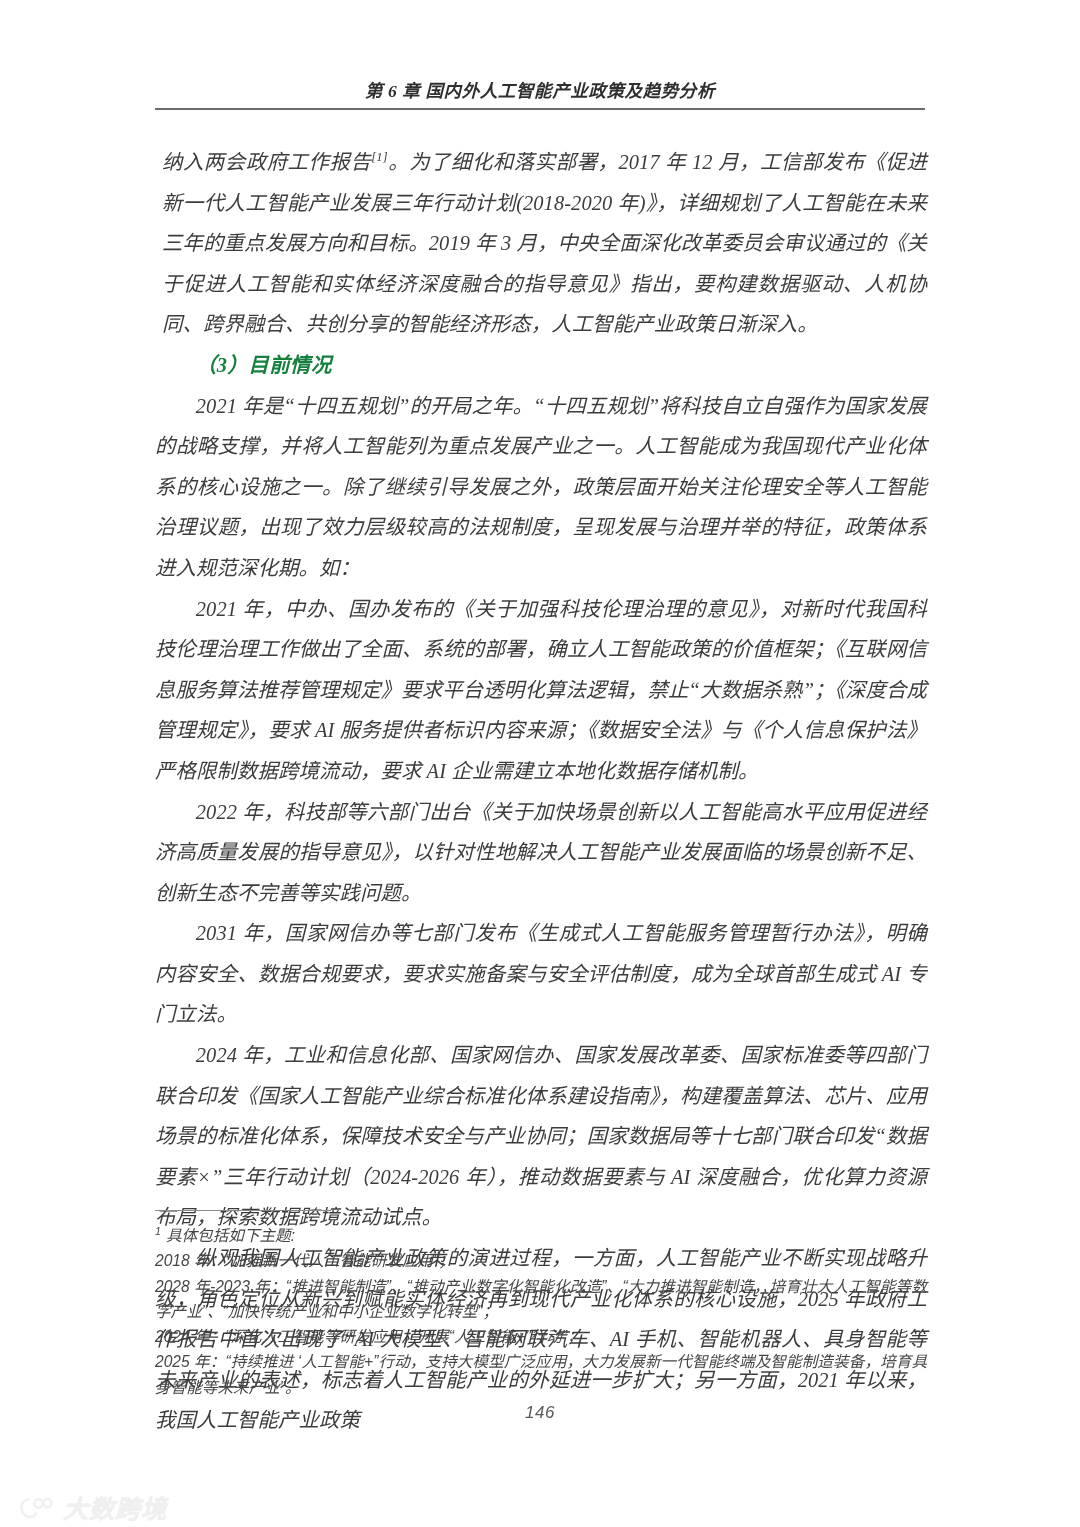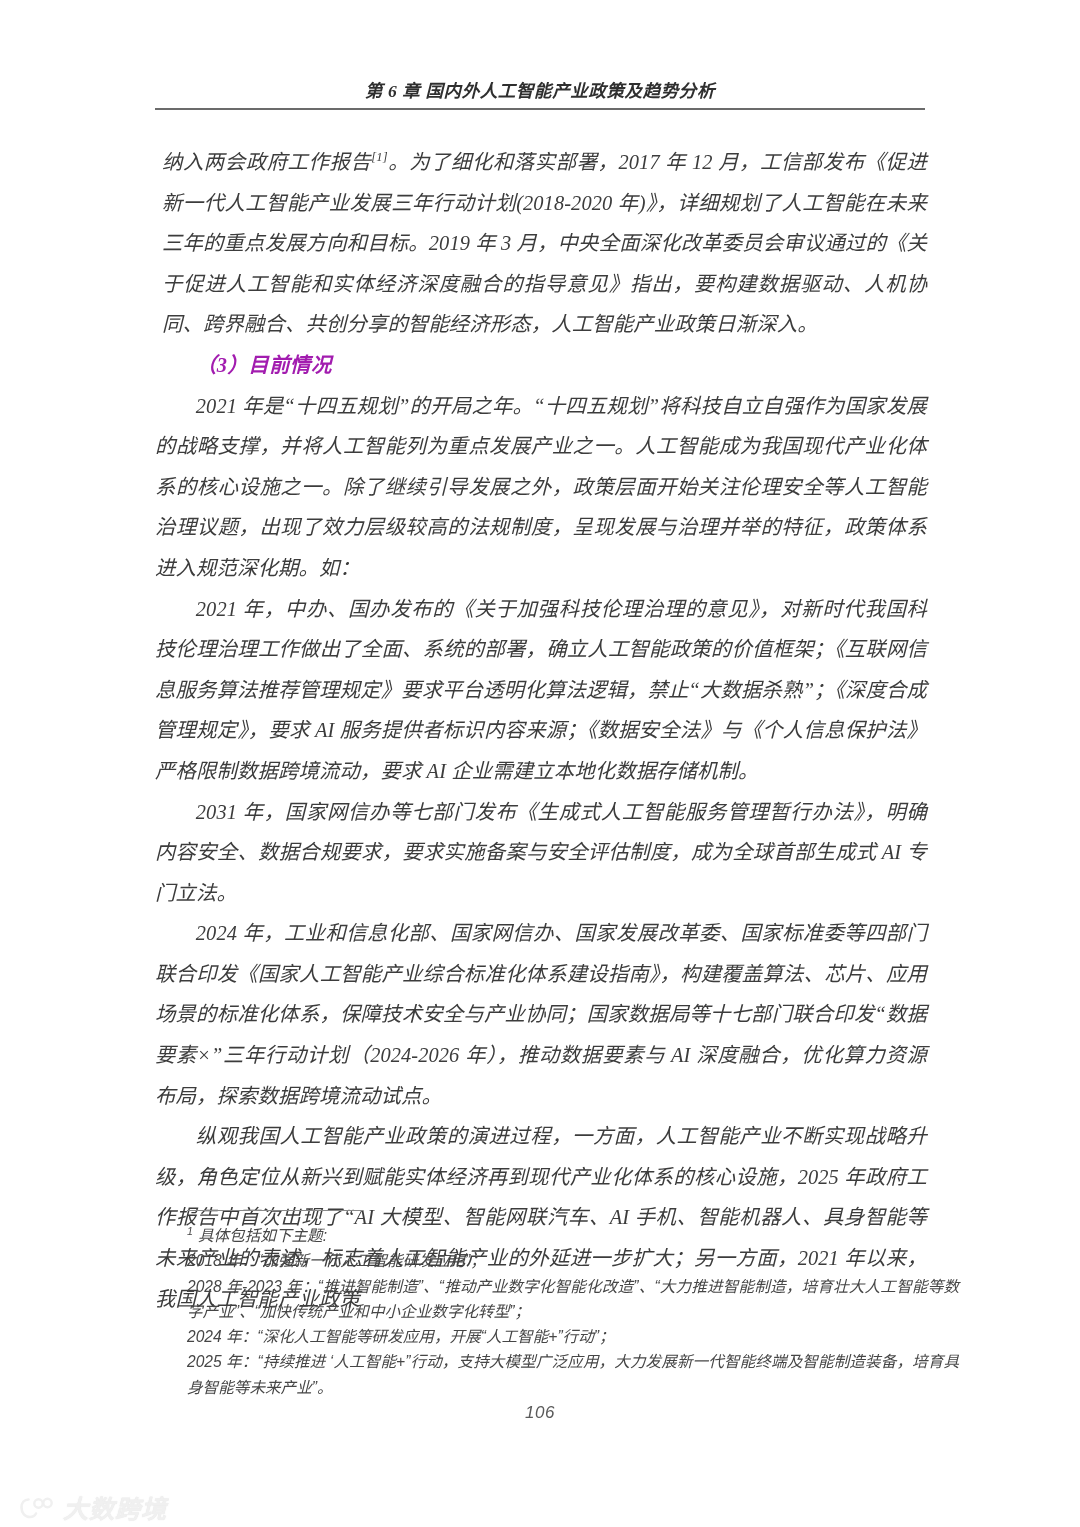--- a/index.html
+++ b/index.html
@@ -69,37 +69,36 @@
     letter-spacing: 0.1px;
   }
   p.para.no-indent { text-indent: 0; margin-left: 7px; }
 
   .sub-heading {
     margin: 0;
     font-size: 20.4px;
     line-height: 40.6px;
     font-weight: bold;
     text-indent: 2em;
-    color: #a21caf;
+    color: #15803d;
     letter-spacing: 0.5px;
   }
 
   sup.fn-ref {
     font-size: 0.62em;
     vertical-align: super;
     line-height: 0;
   }
 
   
   .footnote-zone {
     position: absolute;
     left: 155px;
     top: 1196px;
     width: 772px;
-    margin-left: 32px;
   }
   .footnote-rule {
     width: 176px;
     height: 0;
     border-top: 1px solid #8a8a8a;
     margin-bottom: 12px;
   }
   .footnote-body {
     font-family: "Liberation Sans", "DejaVu Sans", sans-serif;
     font-size: 15.6px;
@@ -170,41 +169,42 @@
   <div class="body-zone">
 
     <p class="para no-indent"><span>纳入两会政府工作报告</span><sup class="fn-ref">[1]</sup><span>。为了细化和落实部署，2017 年 12 月，工信部发布《促进新一代人工智能产业发展三年行动计划(2018-2020 年)》，详细规划了人工智能在未来三年的重点发展方向和目标。2019 年 3 月，中央全面深化改革委员会审议通过的《关于促进人工智能和实体经济深度融合的指导意见》指出，要构建数据驱动、人机协同、跨界融合、共创分享的智能经济形态，人工智能产业政策日渐深入。</span></p>
 
     <p class="sub-heading">（3）目前情况</p>
 
     <p class="para">2021 年是“十四五规划”的开局之年。“十四五规划”将科技自立自强作为国家发展的战略支撑，并将人工智能列为重点发展产业之一。人工智能成为我国现代产业化体系的核心设施之一。除了继续引导发展之外，政策层面开始关注伦理安全等人工智能治理议题，出现了效力层级较高的法规制度，呈现发展与治理并举的特征，政策体系进入规范深化期。如：</p>
 
     <p class="para">2021 年，中办、国办发布的《关于加强科技伦理治理的意见》，对新时代我国科技伦理治理工作做出了全面、系统的部署，确立人工智能政策的价值框架；《互联网信息服务算法推荐管理规定》要求平台透明化算法逻辑，禁止“大数据杀熟”；《深度合成管理规定》，要求 AI 服务提供者标识内容来源；《数据安全法》与《个人信息保护法》严格限制数据跨境流动，要求 AI 企业需建立本地化数据存储机制。</p>
 
+    <p class="para">2022 年，科技部等六部门出台《关于加快场景创新以人工智能高水平应用促进经济高质量发展的指导意见》，以针对性地解决人工智能产业发展面临的场景创新不足、创新生态不完善等实践问题。</p>
 
     <p class="para">2031 年，国家网信办等七部门发布《生成式人工智能服务管理暂行办法》，明确内容安全、数据合规要求，要求实施备案与安全评估制度，成为全球首部生成式 AI 专门立法。</p>
 
     <p class="para">2024 年，工业和信息化部、国家网信办、国家发展改革委、国家标准委等四部门联合印发《国家人工智能产业综合标准化体系建设指南》，构建覆盖算法、芯片、应用场景的标准化体系，保障技术安全与产业协同；国家数据局等十七部门联合印发“数据要素×”三年行动计划（2024-2026 年），推动数据要素与 AI 深度融合，优化算力资源布局，探索数据跨境流动试点。</p>
 
     <p class="para">纵观我国人工智能产业政策的演进过程，一方面，人工智能产业不断实现战略升级，角色定位从新兴到赋能实体经济再到现代产业化体系的核心设施，2025 年政府工作报告中首次出现了“AI 大模型、智能网联汽车、AI 手机、智能机器人、具身智能等未来产业的表述，标志着人工智能产业的外延进一步扩大；另一方面，2021 年以来，我国人工智能产业政策</p>
 
   </div>
 
   <div class="footnote-zone">
     <div class="footnote-rule"></div>
     <div class="footnote-body">
       <p class="footnote-line first"><span class="footnote-marker">1</span><span>具体包括如下主题:</span></p>
       <p class="footnote-line">2018 年：“加强新一代人工智能研发应用”；</p>
       <p class="footnote-line">2028 年-2023 年：“推进智能制造”、“推动产业数字化智能化改造”、“大力推进智能制造，培育壮大人工智能等数字产业”、“加快传统产业和中小企业数字化转型”；</p>
       <p class="footnote-line">2024 年：“深化人工智能等研发应用，开展“人工智能+”行动”；</p>
       <p class="footnote-line">2025 年：“持续推进 ‘人工智能+”行动，支持大模型广泛应用，大力发展新一代智能终端及智能制造装备，培育具身智能等未来产业”。</p>
     </div>
   </div>
 
-  <div class="page-number">106</div>
+  <div class="page-number">146</div>
 
   <div class="watermark">
     <span class="watermark-mark">
       <svg width="40" height="28" viewBox="0 0 40 28" aria-hidden="true">
         <path d="M14.5 4.5 C10.5 4.5 7.5 7.5 7.5 12.5 C7.5 18 11 22 16 22 C19 22 21 20.5 22 18.5" fill="none" stroke="#f0f0f0" stroke-width="2.6" stroke-linecap="round"></path>
         <circle cx="24.5" cy="8.5" r="4.2" fill="none" stroke="#f0f0f0" stroke-width="2.4"></circle>
         <circle cx="33.5" cy="8.0" r="4.2" fill="none" stroke="#f0f0f0" stroke-width="2.4"></circle>
       </svg>
     </span>
     <span class="watermark-text">大数跨境</span>

